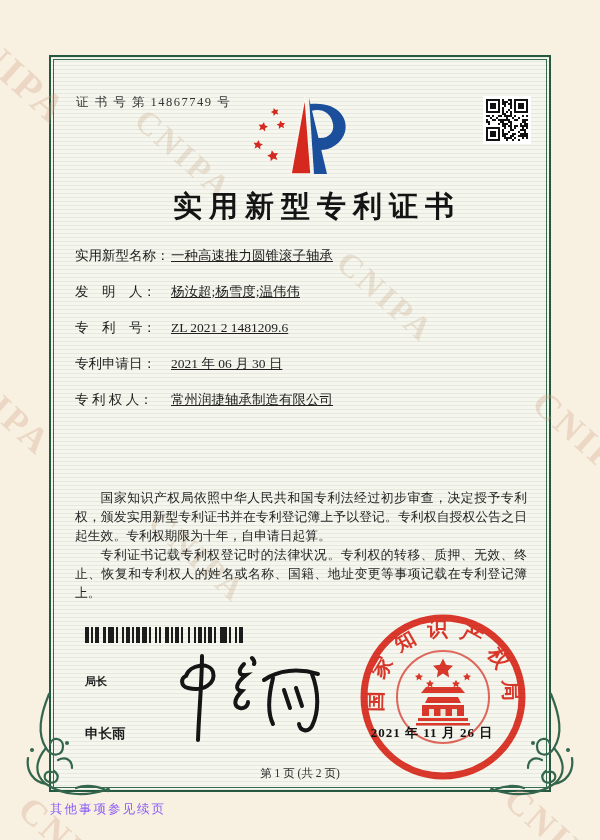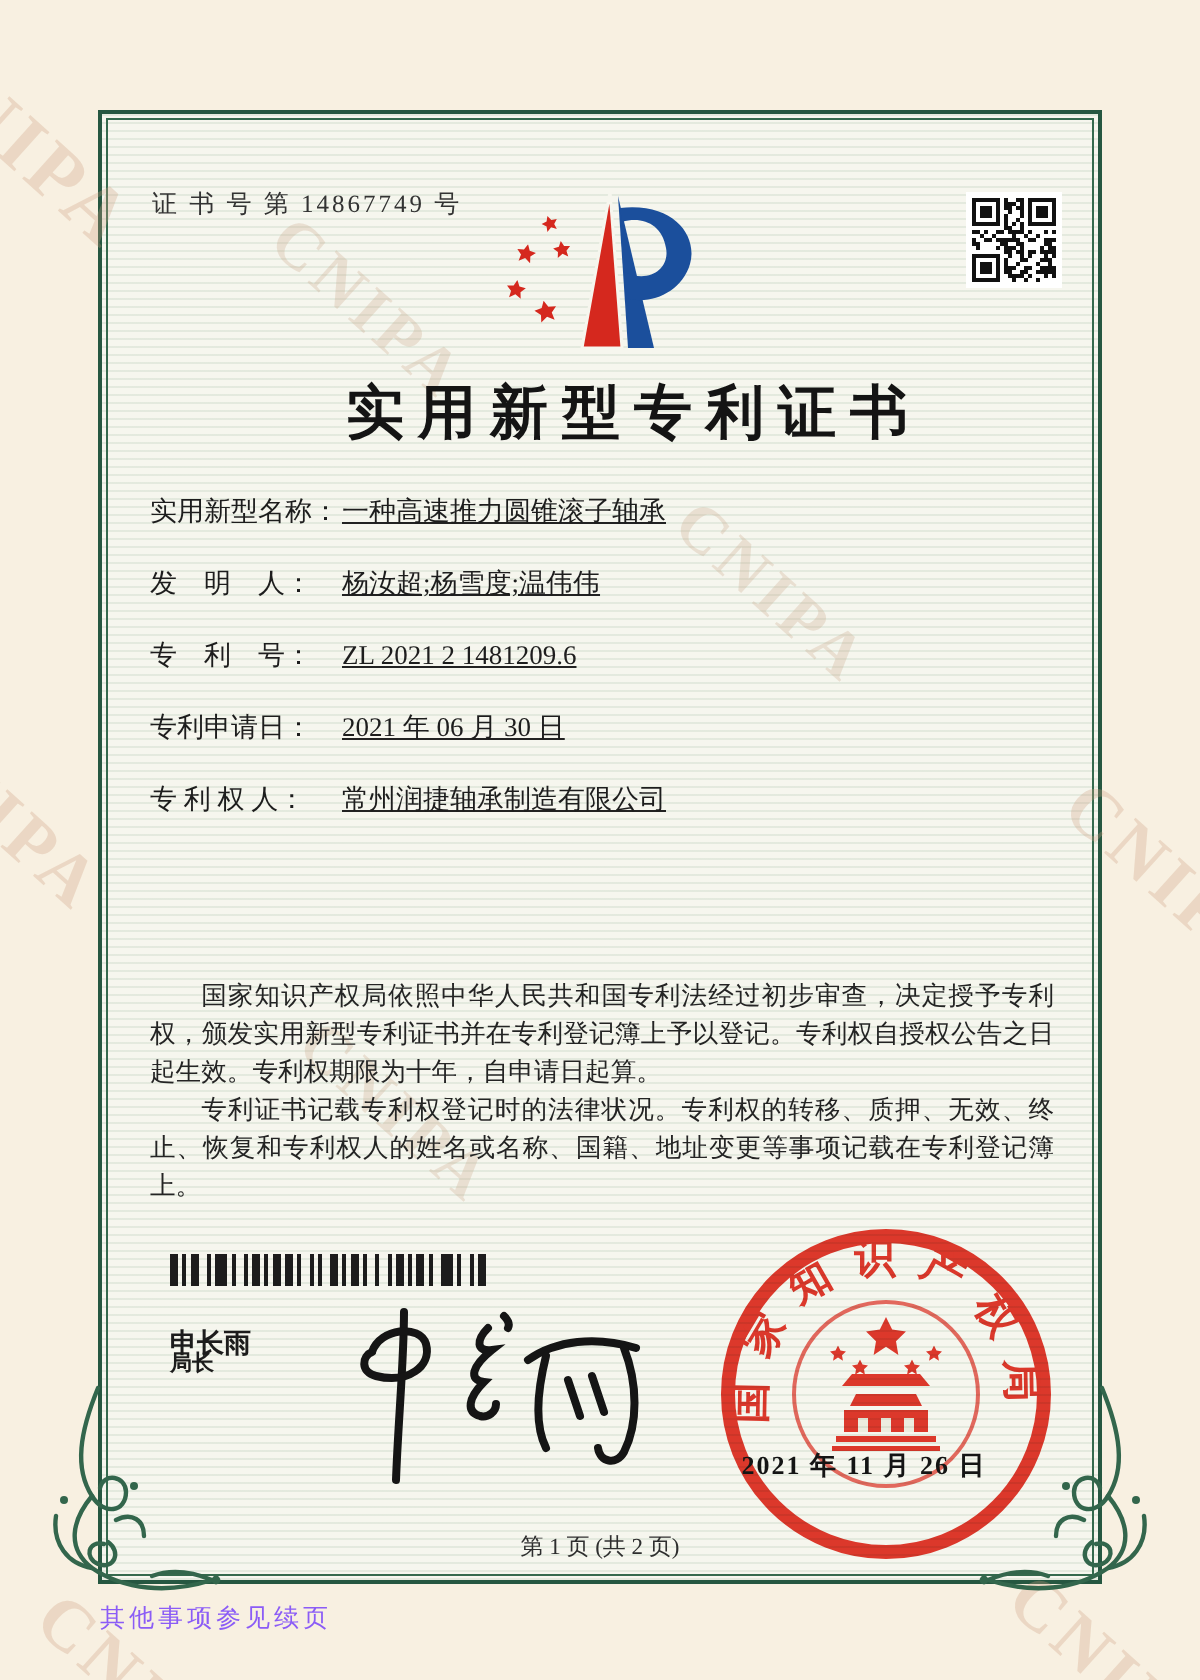--- a/index.html
+++ b/index.html
@@ -45,21 +45,21 @@
   .fvalue{color:#1d1d1d;}
   .fpair2{position:absolute; left:232px; top:0;}
   .fpair2 .flabel{width:auto; margin-right:2px;}
   
   .body-text{position:absolute; left:75px; top:489px; width:452px; z-index:3;
     font-size:12.8px; line-height:19px; text-align:justify; color:#242424;}
   .body-text p{margin:0; text-indent:2em;}
   
   .barcode{position:absolute; left:85px; top:627px; z-index:3;}
   .officer-title{position:absolute; left:85px; top:674px; z-index:3; font-family:"Liberation Sans","DejaVu Sans",sans-serif; font-weight:600; font-size:11px; color:#1c1c1c;}
-  .officer-name{position:absolute; left:85px; top:663px; z-index:3; font-family:"Liberation Sans","DejaVu Sans",sans-serif; font-weight:600; font-size:13.5px; color:#1c1c1c;}
+  .officer-name{position:absolute; left:85px; top:725px; z-index:3; font-family:"Liberation Sans","DejaVu Sans",sans-serif; font-weight:600; font-size:13.5px; color:#1c1c1c;}
   .signature{position:absolute; left:172px; top:650px; z-index:4;}
   .seal{position:absolute; left:358px; top:612px; z-index:4; opacity:.92; mix-blend-mode:multiply;}
   .seal-date{position:absolute; left:352px; top:724px; width:160px; z-index:5; text-align:center; font-size:13px; font-weight:600; color:#141414; letter-spacing:1px;}
   .page-num{position:absolute; left:50px; top:766px; width:500px; z-index:3; text-align:center; font-size:11.5px; color:#2e2e2e;}
   .continuation{position:absolute; left:50px; top:801px; width:500px; z-index:3; text-align:left; font-size:12.5px; color:#8b5cf6; letter-spacing:2px;}
 </style>
 </head>
 <body>
 
 <div class="page">

